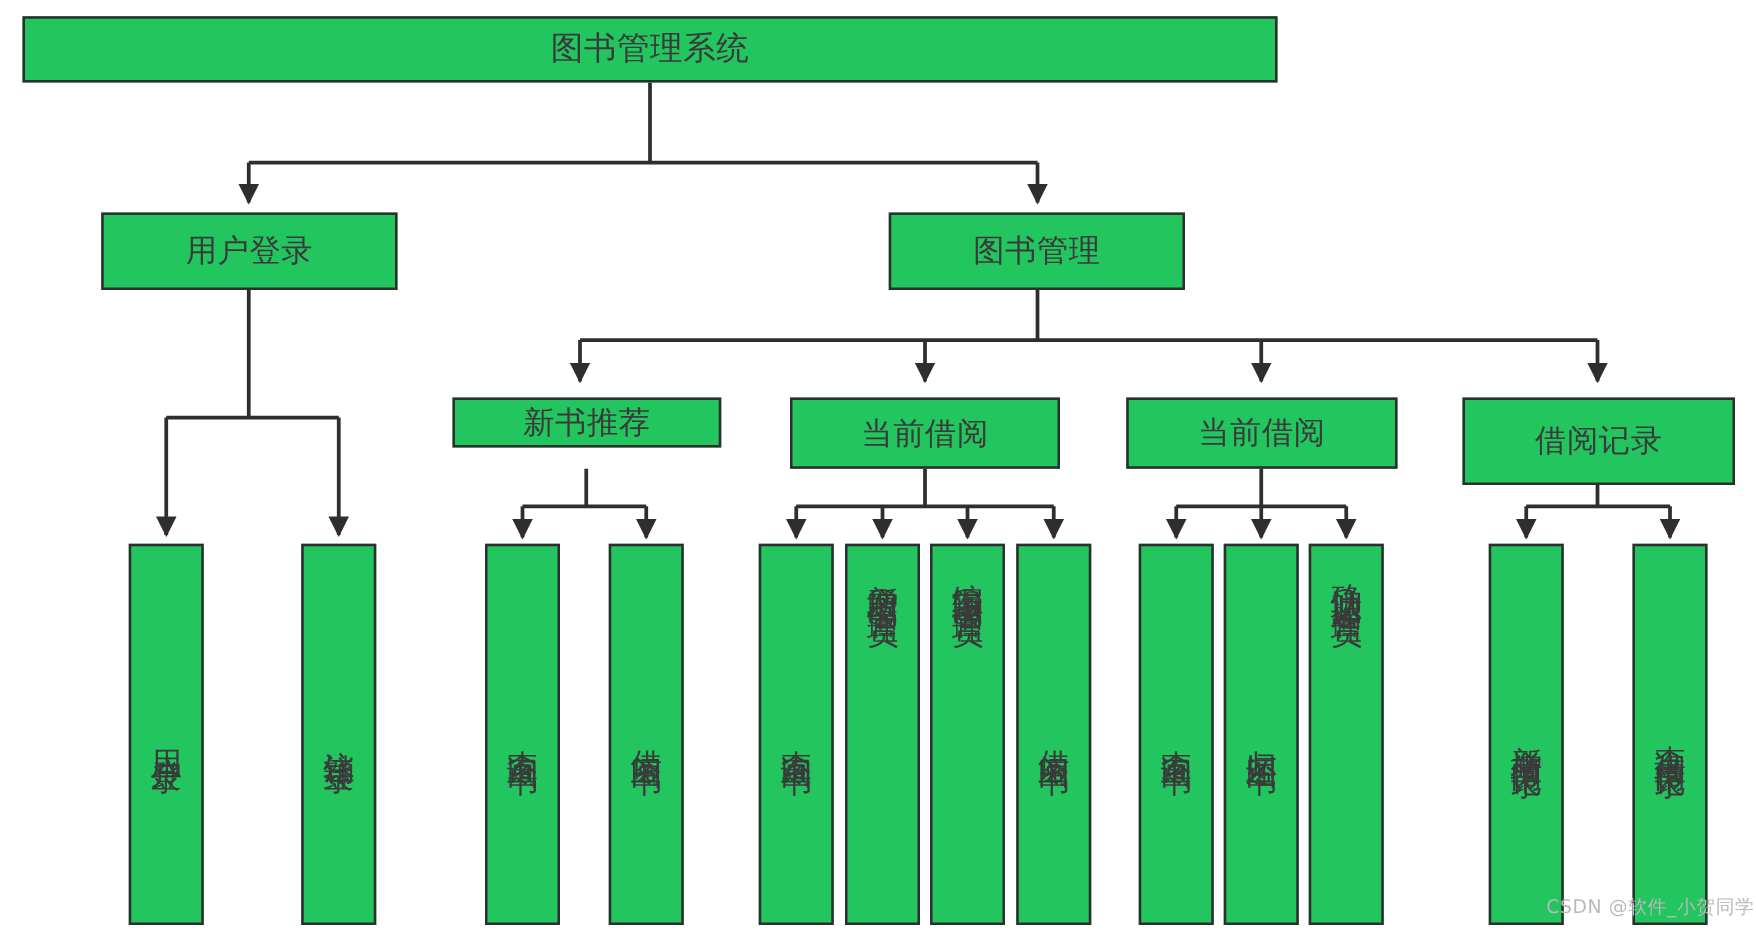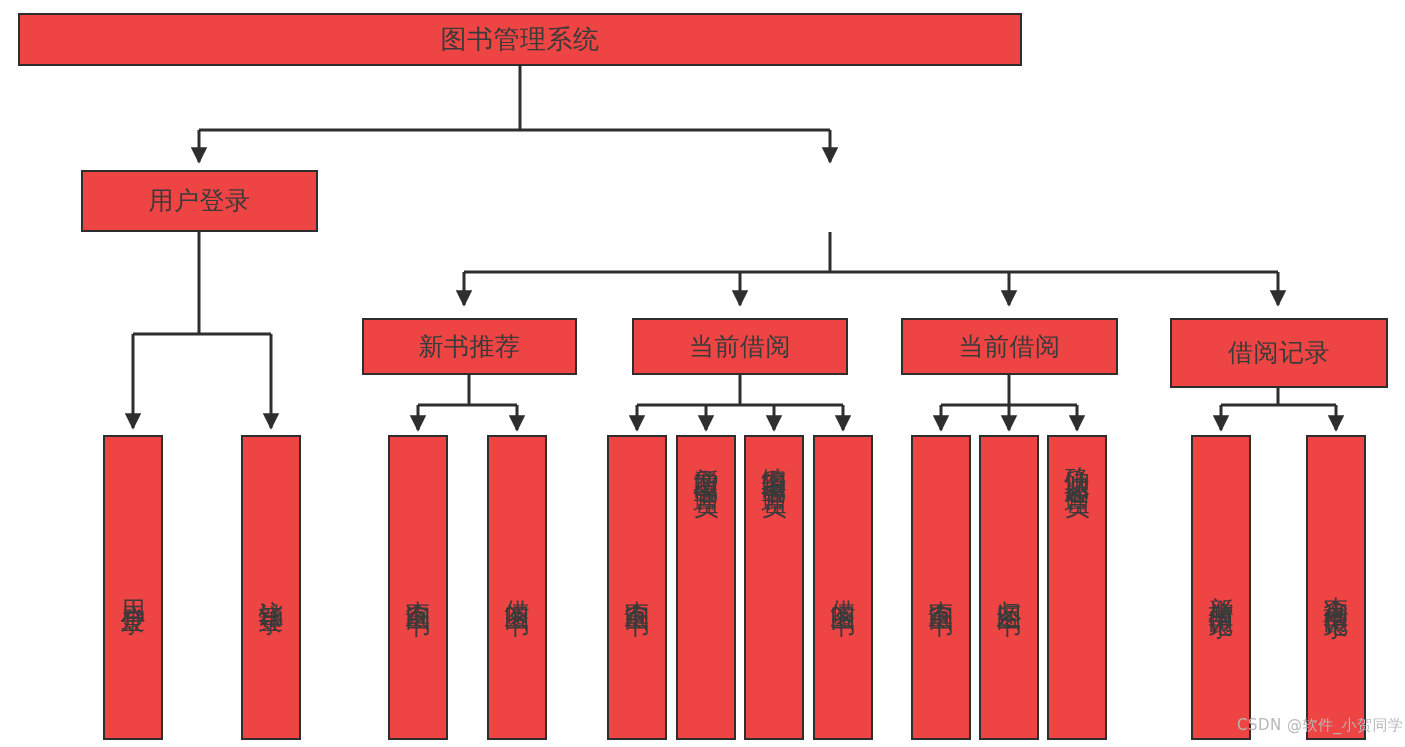--- a/index.html
+++ b/index.html
@@ -23,21 +23,21 @@
     left: 0;
     top: 0;
     width: 1405px;
     height: 747px;
     pointer-events: none;
   }
   .node {
     position: absolute;
     box-sizing: border-box;
     border: 2.5px solid #2e2e2e;
-    background: #ef4444;
+    background: #22c55e;
     display: flex;
     align-items: center;
     justify-content: center;
     color: #3a3a3a;
   }
   .node-h {
     
     font-size: 25px;
     line-height: 1.1;
     letter-spacing: 0.5px;
@@ -127,22 +127,25 @@
     </g>
   </svg>
 
   <div class="node node-h node-root" style="left:18px; top:13px; width:1004px; height:53px;">
     <span>图书管理系统</span>
   </div>
 
   <div class="node node-h" style="left:81px; top:170px; width:237px; height:62px;">
     <span>用户登录</span>
   </div>
-
-  <div class="node node-h" style="left:362px; top:318px; width:215px; height:57px;">
+  <div class="node node-h" style="left:711px; top:170px; width:237px; height:62px;">
+    <span>图书管理</span>
+  </div>
+
+  <div class="node node-h" style="left:362px; top:318px; width:215px; height:40px;">
     <span>新书推荐</span>
   </div>
   <div class="node node-h" style="left:632px; top:318px; width:216px; height:57px;">
     <span>当前借阅</span>
   </div>
   <div class="node node-h" style="left:901px; top:318px; width:217px; height:57px;font-family:Liberation Serif, serif;">
     <span>当前借阅</span>
   </div>
   <div class="node node-h" style="left:1170px; top:318px; width:218px; height:70px;">
     <span>借阅记录</span>

